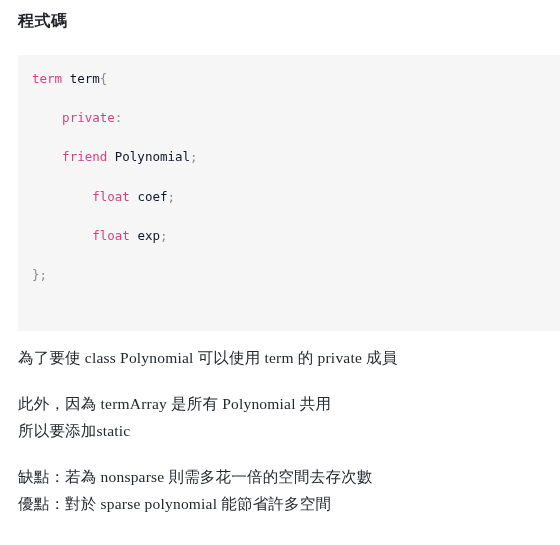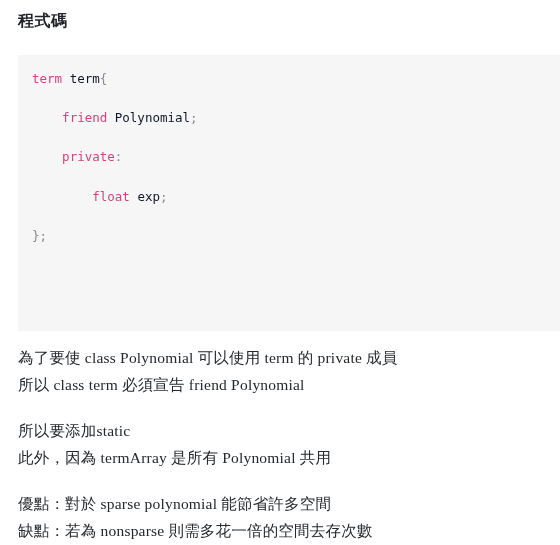--- a/index.html
+++ b/index.html
@@ -80,41 +80,41 @@
 </style>
 </head>
 <body>
 
 <div class="page">
 
   <div class="page-title">程式碼</div>
 
   <div class="code-block">
     <pre><code id="code-root"><span class="code-line"><span class="tok-kw">term</span><span class="tok-plain"> </span><span class="tok-id">term</span><span class="tok-punc">{</span></span>
+<span class="code-line"><span class="tok-plain">    </span><span class="tok-kw">private</span><span class="tok-punc">:</span></span>
 <span class="code-line"><span class="tok-plain">    </span><span class="tok-kw">friend</span><span class="tok-plain"> </span><span class="tok-id">Polynomial</span><span class="tok-punc">;</span></span>
-<span class="code-line"><span class="tok-plain">    </span><span class="tok-kw">private</span><span class="tok-punc">:</span></span>
+<span class="code-line"><span class="tok-plain">        </span><span class="tok-kw">float</span><span class="tok-plain"> </span><span class="tok-id">coef</span><span class="tok-punc">;</span></span>
 <span class="code-line"><span class="tok-plain">        </span><span class="tok-kw">float</span><span class="tok-plain"> </span><span class="tok-id">exp</span><span class="tok-punc">;</span></span>
 <span class="code-line"><span class="tok-punc">};</span></span>
 <span class="code-line">​</span>
 
 
 
 
 
 </code></pre>
   </div>
 
   <div class="prose">
     <p class="para">
       <span class="para-line">為了要使 class Polynomial 可以使用 term 的 private 成員</span>
-      <span class="para-line">所以 class term 必須宣告 friend Polynomial</span>
     </p>
     <p class="para">
+      <span class="para-line">此外，因為 termArray 是所有 Polynomial 共用</span>
       <span class="para-line">所以要添加static</span>
-      <span class="para-line">此外，因為 termArray 是所有 Polynomial 共用</span>
     </p>
     <p class="para">
+      <span class="para-line">缺點：若為 nonsparse 則需多花一倍的空間去存次數</span>
       <span class="para-line">優點：對於 sparse polynomial 能節省許多空間</span>
-      <span class="para-line">缺點：若為 nonsparse 則需多花一倍的空間去存次數</span>
     </p>
   </div>
 
 </div>
 
 </body></html>

